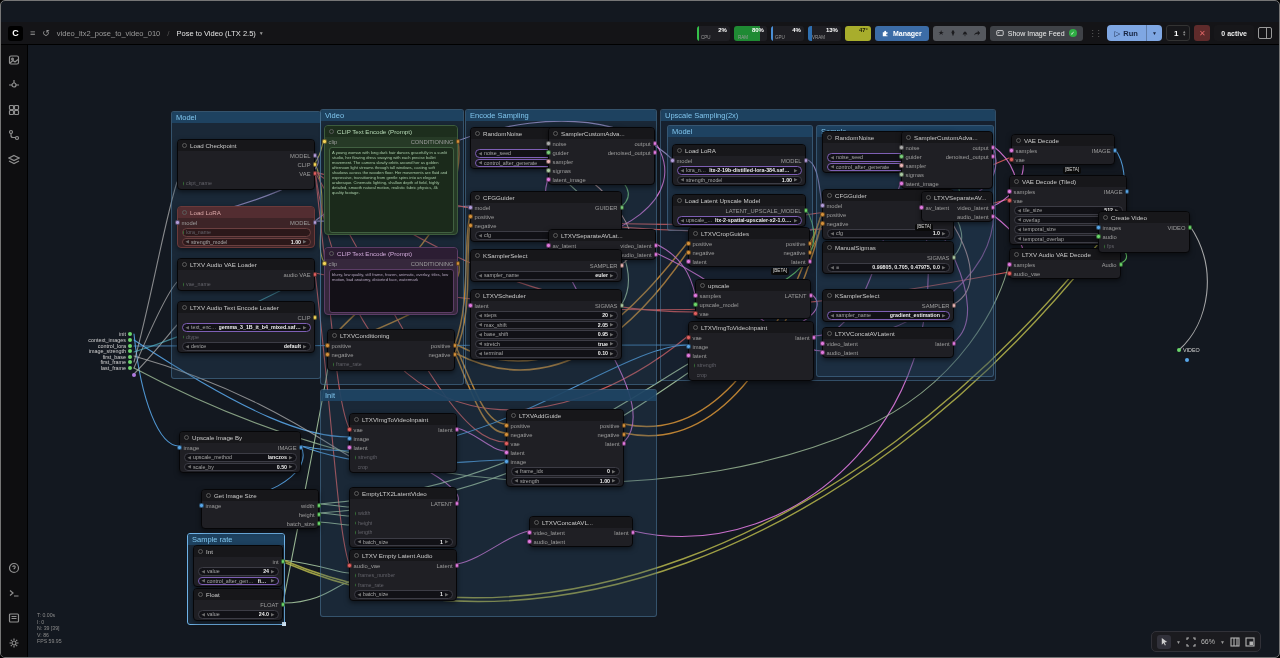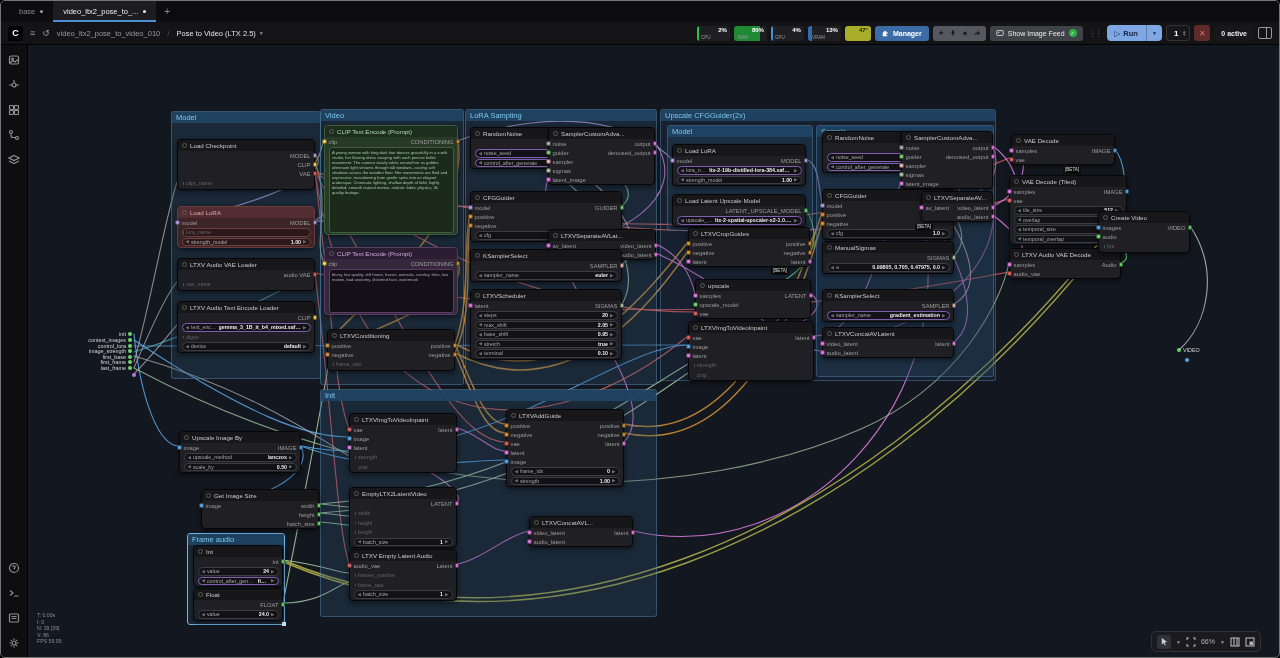--- a/index.html
+++ b/index.html
@@ -95,33 +95,20 @@
   .zoombar{position:absolute;left:1150px;top:630px;height:21px;background:#1b1b1f;border:1px solid #313138;border-radius:5px;display:flex;align-items:center;gap:5px;padding:0 5px;z-index:20;color:#b5b5b5;font-size:7px;}
   .zb-cursor{width:14px;height:14px;background:#31313a;border-radius:3px;display:flex;align-items:center;justify-content:center;}
   .zb-ic{display:flex;align-items:center;justify-content:center;}
   .zb-ic svg{stroke:#b5b5b5;fill:none;stroke-width:1.1;}
 </style>
 </head>
 <body>
 
 <div class="app">
 
-  <div class="tabbar">
-    <div class="tab">
-      <span>base</span>
-      <span class="tdot"></span>
-    </div>
-    <div class="tab active">
-      <span>video_ltx2_pose_to_...</span>
-      <span class="tdot"></span>
-    </div>
-    <div class="tab-plus">
-        <span>+</span>
-      </div>
-  </div>
 
   <div class="menubar">
     <div class="logo">
         <span>C</span>
       </div>
     <div class="mico">≡</div>
     <div class="mico">↺</div>
     <span class="crumb-name">video_ltx2_pose_to_video_010</span>
     <span class="crumb-sep">/</span>
     <span class="crumb-graph">
@@ -338,42 +325,42 @@
       <path d="M621,263 C658,240 588,162 547,159" stroke="#e8b4b4" stroke-width="1.1" fill="none" opacity="0.88" stroke-linecap="round"></path>
       <path d="M953,303 C1000,276 935,190 900,163" stroke="#e8b4b4" stroke-width="1.1" fill="none" opacity="0.88" stroke-linecap="round"></path>
       <path d="M621,141 C642,142 576,141 547,141" stroke="#b9b9b9" stroke-width="1.1" fill="none" opacity="0.88" stroke-linecap="round"></path>
       <path d="M953,145 C968,146 918,145 900,145" stroke="#b9b9b9" stroke-width="1.1" fill="none" opacity="0.88" stroke-linecap="round"></path>
       <path d="M282,559 C520,660 840,560 1097,243" stroke="#b2b24a" stroke-width="1.4" fill="none" opacity="0.88" stroke-linecap="round"></path>
       <path d="M285,562 C523,664 843,565 1098,247" stroke="#b2b24a" stroke-width="1.4" fill="none" opacity="0.88" stroke-linecap="round"></path>
       <path d="M133,351 C200,330 260,300 314,272" stroke="#5bc8d8" stroke-width="1.1" fill="none" opacity="0.6" stroke-linecap="round"></path>
     </svg>
   <div id="graph-layer">
       <div class="group outer" style="left: 659px; top: 108px; width: 336px; height: 272px;">
-        <div class="gtitle">Upscale CFGGuider(2x)</div>
+        <div class="gtitle">Upscale Sampling(2x)</div>
       </div>
       <div class="group" style="left: 170px; top: 110px; width: 150px; height: 268px;">
         <div class="gtitle">Model</div>
       </div>
       <div class="group" style="left: 319px; top: 108px; width: 144px; height: 276px;">
         <div class="gtitle">Video</div>
       </div>
       <div class="group" style="left: 464px; top: 108px; width: 192px; height: 276px;">
-        <div class="gtitle">LoRA Sampling</div>
+        <div class="gtitle">Encode Sampling</div>
       </div>
       <div class="group" style="left: 666px; top: 124px; width: 146px; height: 106px;">
         <div class="gtitle">Model</div>
       </div>
       <div class="group" style="left: 815px; top: 124px; width: 178px; height: 252px;">
         <div class="gtitle">Sample</div>
       </div>
       <div class="group" style="left: 319px; top: 388px; width: 337px; height: 228px;">
         <div class="gtitle">Init</div>
       </div>
       <div class="group sel" style="left: 186px; top: 532px; width: 98px; height: 92px;">
-        <div class="gtitle">Frame audio</div>
+        <div class="gtitle">Sample rate</div>
       </div>
       <div class="node" style="left: 176px; top: 138px; width: 138px;">
         <div class="ntitle">
           <span class="ndot"></span>
           <span>Load Checkpoint</span>
         </div>
         <div class="nrow">
           <span class="sl"></span>
           <span class="sr">
             <span>MODEL</span>

